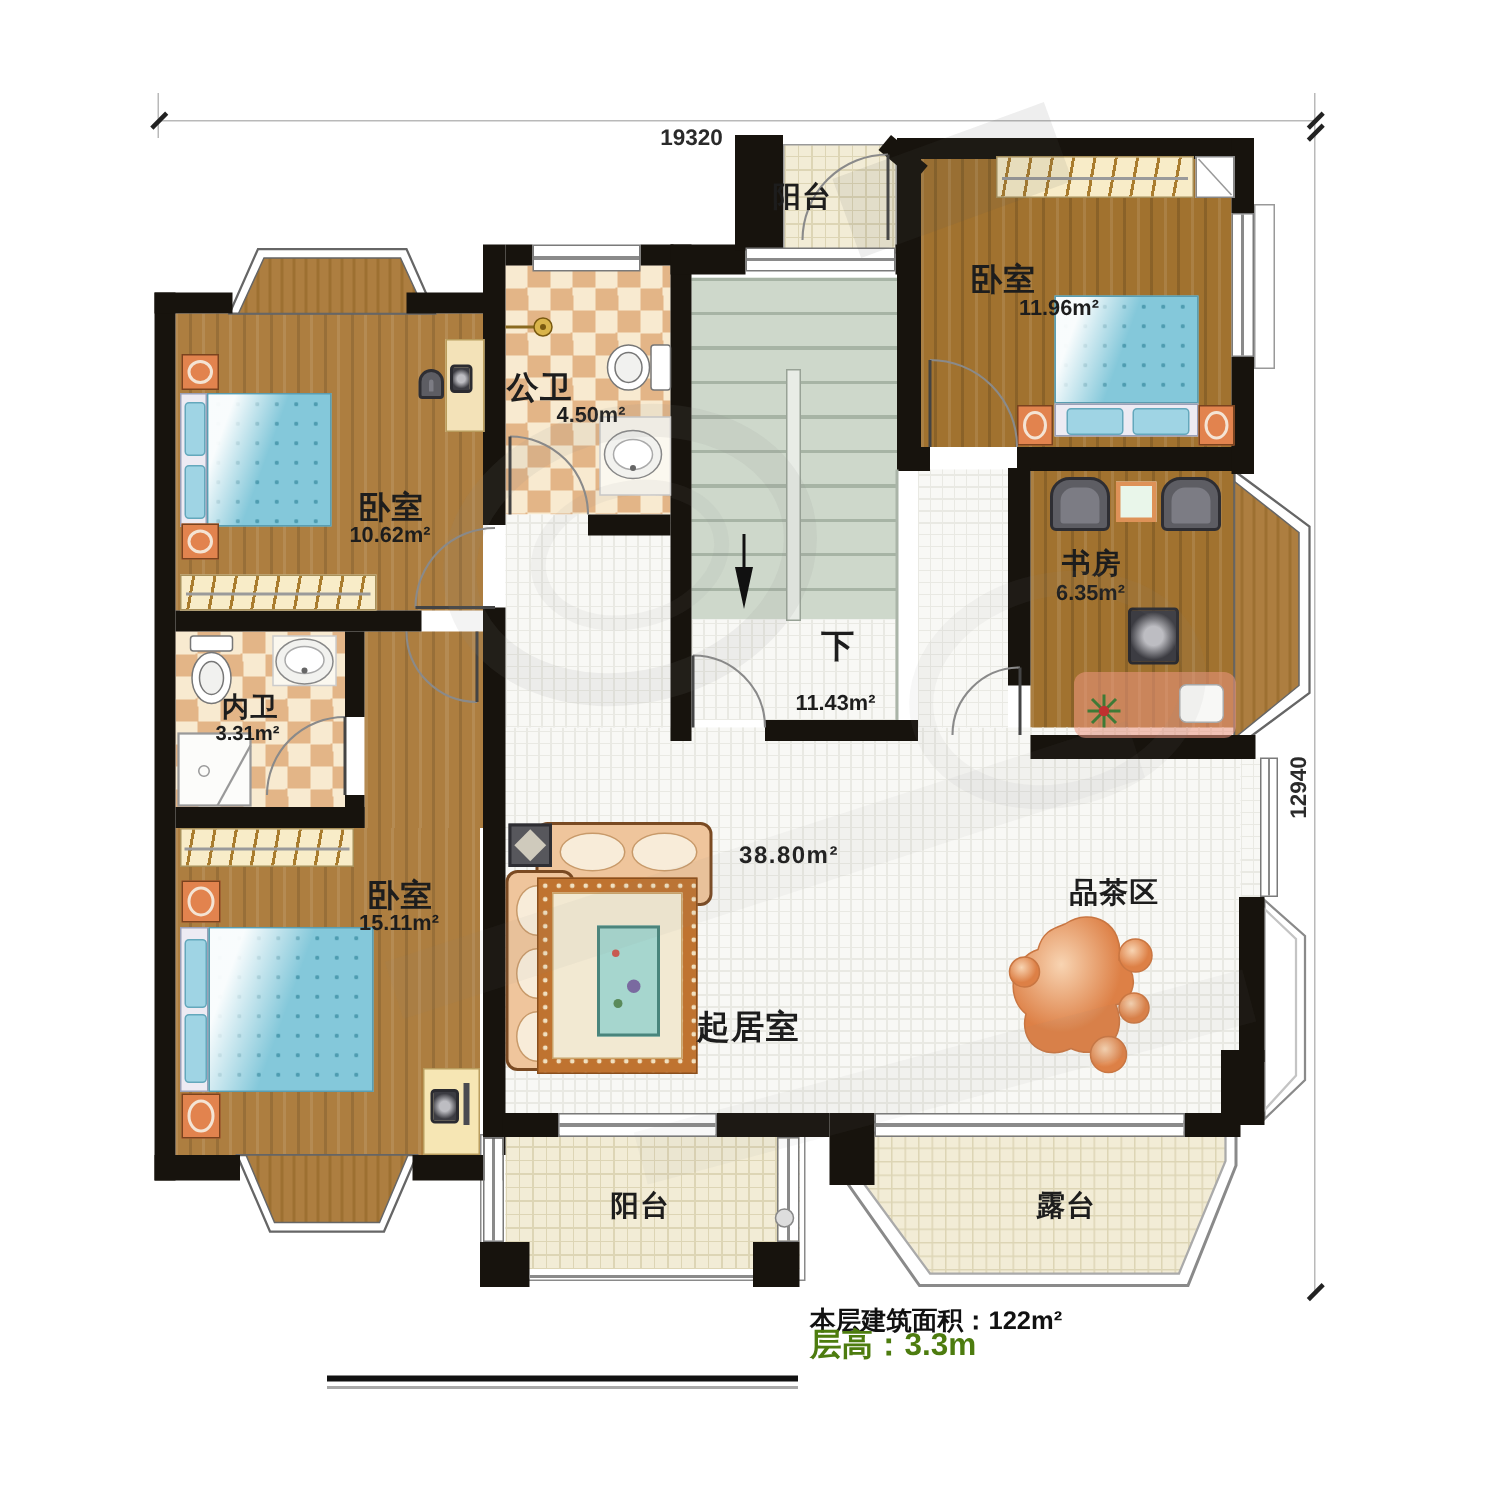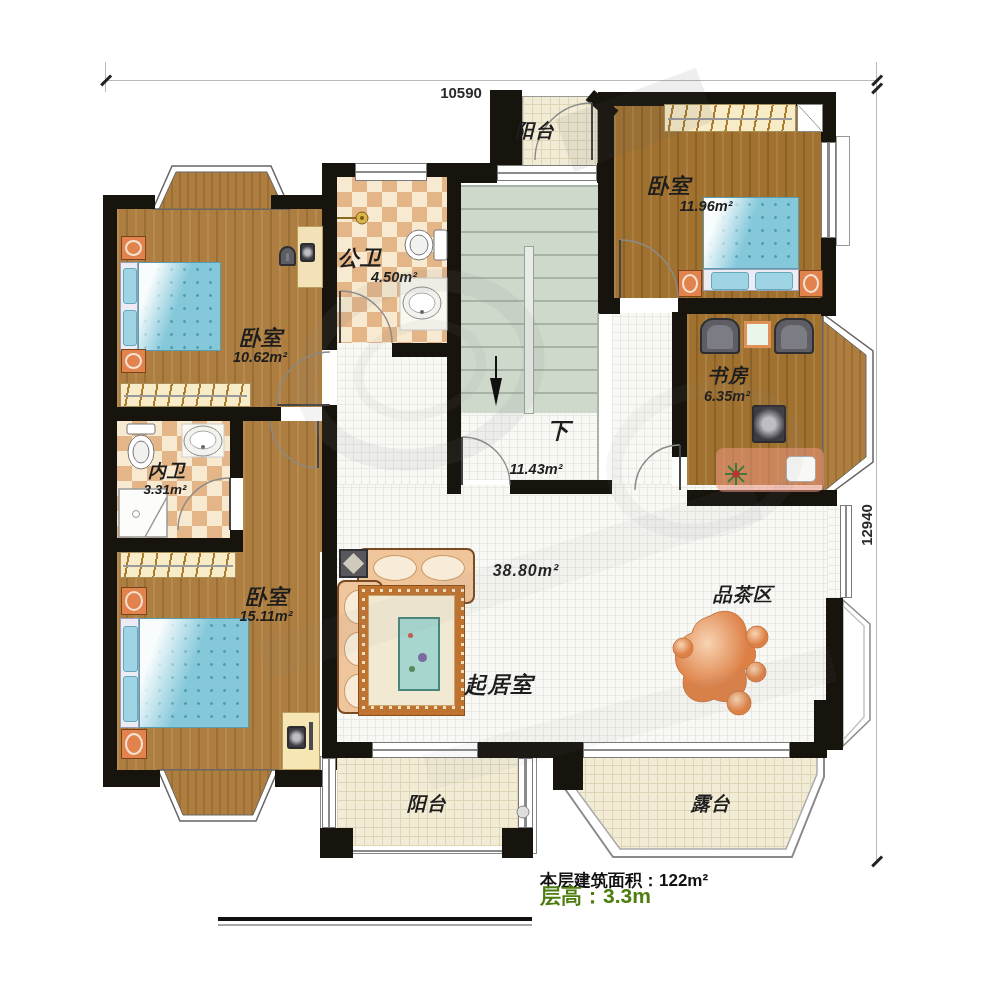--- a/index.html
+++ b/index.html
@@ -10,21 +10,21 @@
   .floor{position:absolute;z-index:10;}
   .wood{background-color:#ad7e40;background-image:repeating-linear-gradient(90deg,rgba(255,255,255,.10) 0 2px,rgba(0,0,0,0) 2px 9px,rgba(0,0,0,.12) 9px 11px,rgba(0,0,0,0) 11px 18px);}
   .wood2{background-color:#a1722f;background-image:repeating-linear-gradient(90deg,rgba(255,255,255,.10) 0 2px,rgba(0,0,0,0) 2px 9px,rgba(0,0,0,.14) 9px 11px,rgba(0,0,0,0) 11px 18px);}
   .tilew{background-color:#f8f8f5;background-image:repeating-linear-gradient(0deg,#e9e9e3 0 1px,transparent 1px 8px),repeating-linear-gradient(90deg,#e9e9e3 0 1px,transparent 1px 8px);}
   .tilec{background-color:#f2ecd6;background-image:repeating-linear-gradient(0deg,#ddd5b5 0 1px,transparent 1px 9px),repeating-linear-gradient(90deg,#ddd5b5 0 1px,transparent 1px 9px);}
   .checker{background-image:repeating-conic-gradient(#e3b587 0% 25%,#f8ead0 0% 50%);background-size:30px 30px;}
   .stairsbg{background-color:#ced8cb;background-image:repeating-linear-gradient(180deg,#a7b4a5 0 2px,transparent 2px 23px);}
   .win{position:absolute;z-index:40;background:linear-gradient(to bottom,#fff 0 42%,#8a8a8a 42% 58%,#fff 58% 100%);border:1px solid #7a7a7a;box-sizing:border-box;}
   .winv{position:absolute;z-index:40;background:linear-gradient(to right,#fff 0 42%,#8a8a8a 42% 58%,#fff 58% 100%);border:1px solid #7a7a7a;box-sizing:border-box;}
   .furn{position:absolute;z-index:50;box-sizing:border-box;}
-  .lbl{position:absolute;z-index:70;transform:translate(-50%,-50%);font-weight:700;color:#1d1d1d;white-space:nowrap;letter-spacing:1px;font-style:italic;}
+  .lbl{position:absolute;z-index:70;transform:translate(-50%,-50%);font-weight:700;color:#1d1d1d;white-space:nowrap;letter-spacing:1px;}
   .xl{font-size:22px}.lg{font-size:21px}.md{font-size:19px}.sm{font-size:18px}
   .area{font-size:14.5px;letter-spacing:0;}
   .dim{position:absolute;z-index:80;font-size:15px;font-weight:700;color:#2a2a2a;transform:translate(-50%,-50%);}
   .dimline{position:absolute;z-index:25;background:#b9b9b9;}
   .tick{position:absolute;z-index:26;width:14px;height:2.5px;background:#222;}
   .headboard{position:absolute;left:0;top:0;background:#edebf3;border:1px solid #9aa0b8;box-sizing:border-box;}
   .quilt{position:absolute;background-color:#84c8da;background-image:radial-gradient(circle,#4e9cb0 1.3px,transparent 1.5px);background-size:13px 13px;border:1px solid #5a9db1;box-sizing:border-box;}
   .quilt::after{content:"";position:absolute;inset:0;background:linear-gradient(110deg,rgba(255,255,255,.95) 0 16%,rgba(255,255,255,0) 48%);}
   .pillow{position:absolute;background:#9fd4e4;border:1px solid #64a8bc;border-radius:3px;}
   .nstand{position:absolute;background:#e2834e;border:1px solid #7a431e;box-sizing:border-box;z-index:51;}
@@ -311,39 +311,39 @@
   </svg>
 
   <div class="lbl md" style="left:535px;top:131px">阳台</div>
   <div class="lbl lg" style="left:669px;top:186px">卧室</div>
   <div class="lbl area" style="left:706px;top:206px">11.96m²</div>
   <div class="lbl lg" style="left:360px;top:258px">公卫</div>
   <div class="lbl area" style="left:394px;top:277px">4.50m²</div>
   <div class="lbl lg" style="left:261px;top:338px">卧室</div>
   <div class="lbl area" style="left:260px;top:357px">10.62m²</div>
   <div class="lbl xl" style="left:559px;top:431px">下</div>
-  <div class="lbl area" style="left:536px;top:469px">11.43m²</div>
+  <div class="lbl area" style="left:557px;top:469px">11.43m²</div>
   <div class="lbl md" style="left:728px;top:376px">书房</div>
   <div class="lbl area" style="left:727px;top:396px">6.35m²</div>
   <div class="lbl sm" style="left:167px;top:471px">内卫</div>
   <div class="lbl area" style="left:165px;top:489px;font-size:13.5px">3.31m²</div>
   <div class="lbl lg" style="left:267px;top:597px">卧室</div>
   <div class="lbl area" style="left:266px;top:616px">15.11m²</div>
   <div class="lbl" style="left:526px;top:571px;font-size:16px">38.80m²</div>
   <div class="lbl xl" style="left:499px;top:685px">起居室</div>
   <div class="lbl md" style="left:743px;top:595px">品茶区</div>
   <div class="lbl md" style="left:427px;top:804px">阳台</div>
   <div class="lbl md" style="left:711px;top:804px">露台</div>
 
   <div class="dimline" style="left:105px;top:80px;width:772px;height:1px"></div>
   <div class="dimline" style="left:105px;top:62px;width:1px;height:30px"></div>
   <div class="dimline" style="left:876px;top:62px;width:1px;height:30px"></div>
   <div class="tick" style="left:99px;top:79px;transform:rotate(-45deg)"></div>
   <div class="tick" style="left:870px;top:79px;transform:rotate(-45deg)"></div>
-  <div class="dim" style="left:461px;top:92px">10590</div>
+  <div class="dim" style="left:461px;top:92px">19320</div>
   <div class="dimline" style="left:876px;top:88px;width:1px;height:774px"></div>
   <div class="tick" style="left:870px;top:87px;transform:rotate(-45deg)"></div>
   <div class="tick" style="left:870px;top:860px;transform:rotate(-45deg)"></div>
   <div class="dim" style="left:866px;top:525px;transform:translate(-50%,-50%) rotate(-90deg)">12940</div>
 
   <div class="abs" style="left:218px;top:917px;width:314px;height:4px;background:#111;z-index:85"></div>
   <div class="abs" style="left:218px;top:924px;width:314px;height:2px;background:#a8a8a8;z-index:85"></div>
   <div class="abs" style="left:540px;top:869px;z-index:85;font-weight:600;color:#111;font-size:17px">本层建筑面积：122m²</div>
   <div class="abs" style="left:540px;top:882px;z-index:85;font-weight:700;color:#4d7c0f;font-size:21px">层高：3.3m</div>
 

